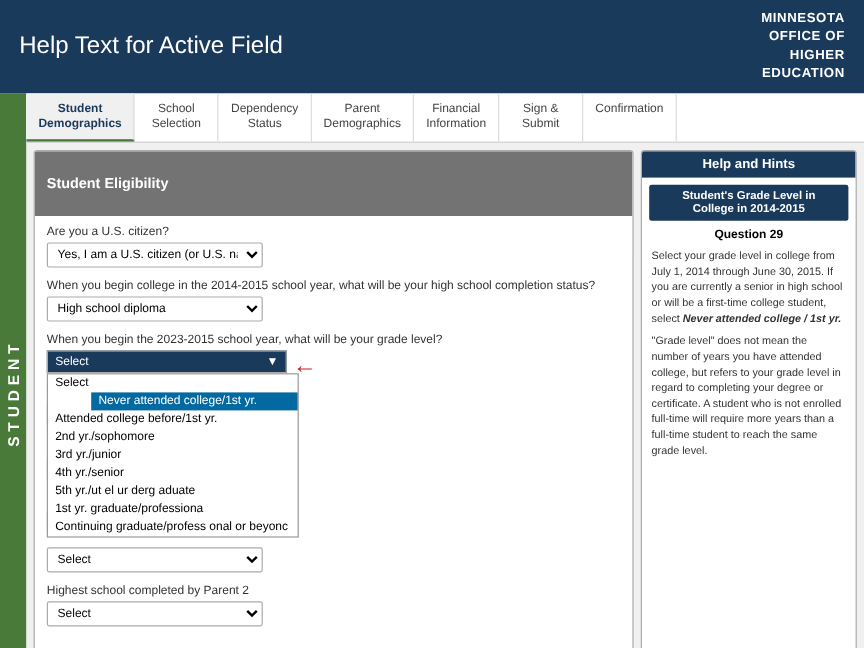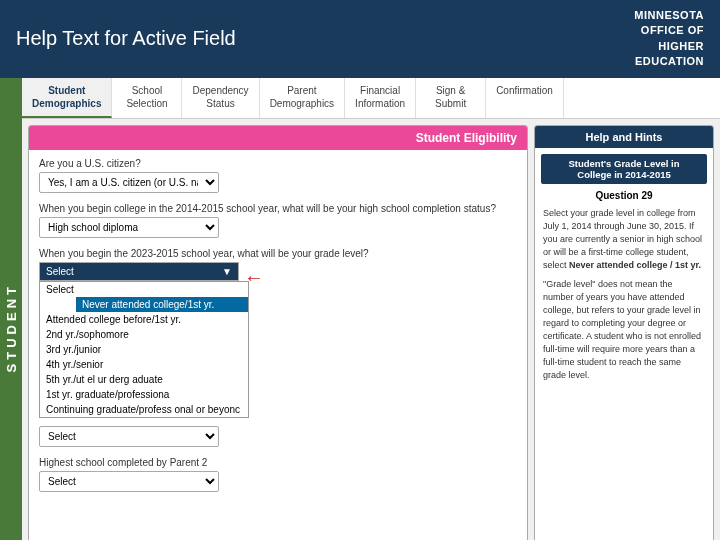--- a/index.html
+++ b/index.html
@@ -91,26 +91,25 @@
     .form-section {
       flex: 1;
       background: white;
       border: 1px solid #aaa;
       border-radius: 3px;
       overflow-y: auto;
       position: relative;
     }
 
     .form-section-title {
-      background: #ec4899;
-      color: white;
-      padding: 5px 10px;
+      background: #737373;
+      color: white;
+      padding: 20px 10px;
       font-size: 12px;
       font-weight: bold;
-      text-align: right;
     }
 
     .form-body {
       padding: 8px 10px;
       font-size: 10px;
     }
 
     .form-question {
       margin-bottom: 10px;
     }
@@ -194,20 +193,21 @@
       padding: 4px 8px;
       font-size: 9px;
       color: #333;
       line-height: 1.45;
     }
     .help-body p {
       margin-bottom: 6px;
     }
     .help-body strong {
       font-weight: bold;
+      font-style: italic;
     }
   </style>
 </head>
 <body>
 
 <div class="header">
   <span class="header-title">Help Text for Active Field</span>
   <div class="mn-logo">
     <span>Minnesota</span>
     <span>Office of</span>

